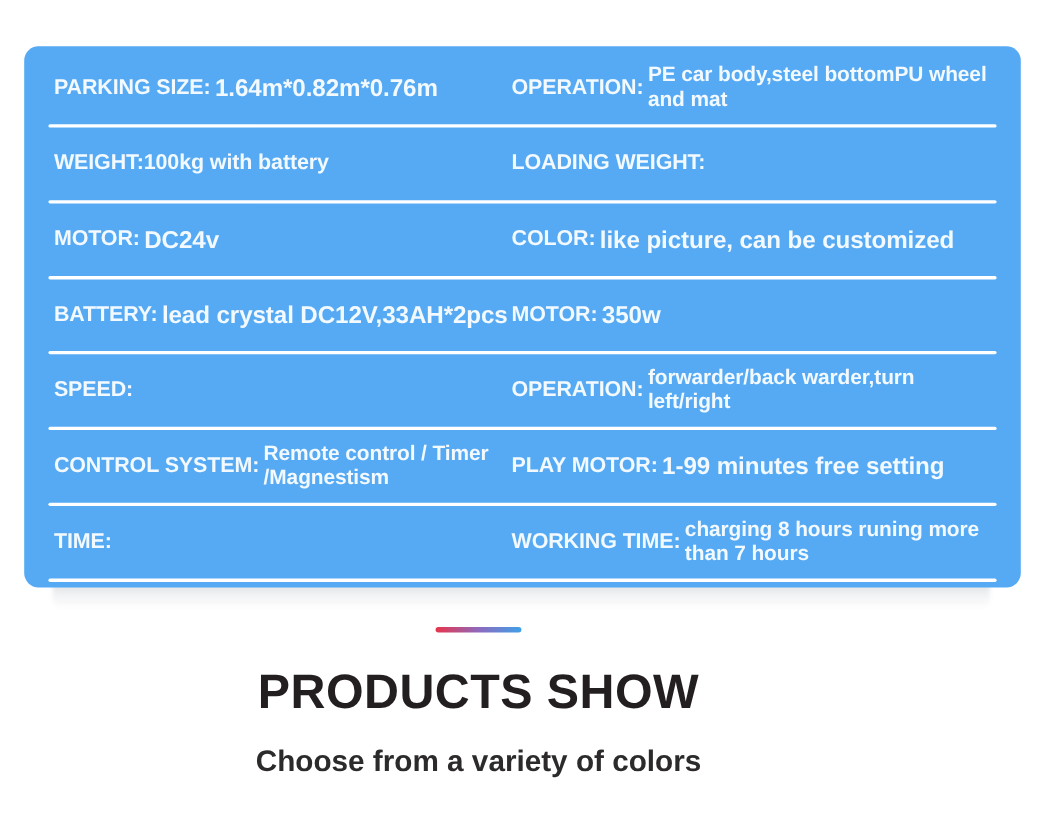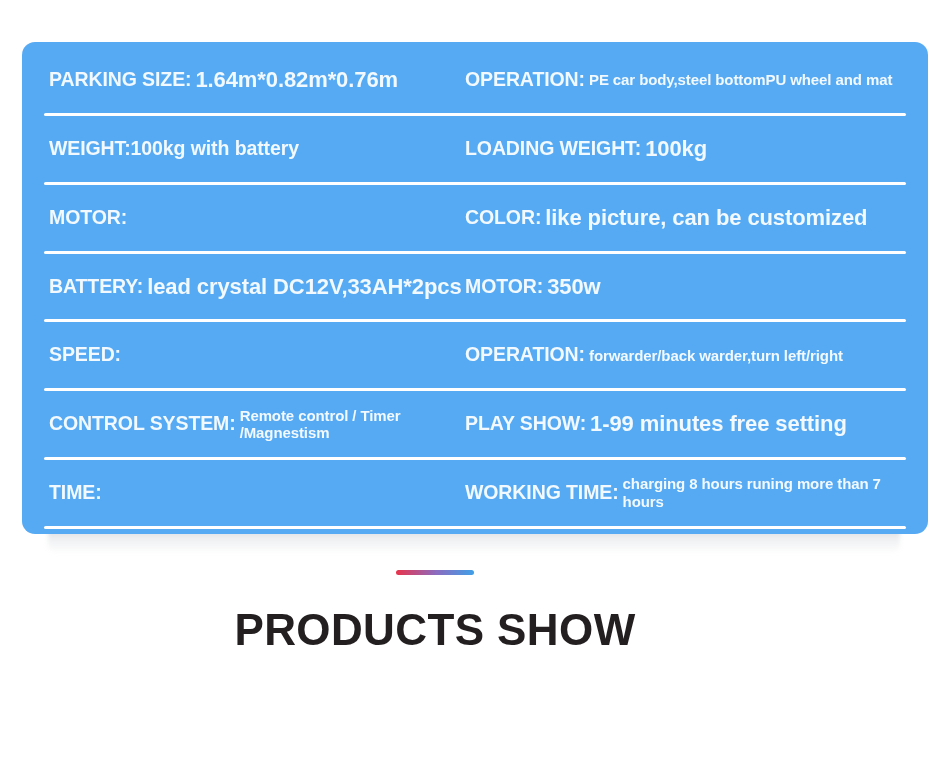--- a/index.html
+++ b/index.html
@@ -98,21 +98,21 @@
   .cell-value {
     color: #f2f9ff;
     font-size: 22px;
     line-height: 1.18;
     padding-left: 4px;
     flex: 1 1 auto;
     min-width: 0;
     letter-spacing: -0.1px;
   }
   .cell-value.small {
-    font-size: 15px;
+    font-size: 19px;
   }
 
   
   .show-block {
     position: absolute;
     left: 0;
     top: 556px;
     width: 870px;
     text-align: center;
   }
@@ -163,28 +163,28 @@
         <div class="row-sep"></div>
       </div>
 
       <div class="spec-row">
         <div class="cell left">
           <span class="cell-label">WEIGHT:100kg with battery</span>
           <span class="cell-value"></span>
         </div>
         <div class="cell right">
           <span class="cell-label">LOADING WEIGHT:</span>
-          <span class="cell-value">100kg</span>
         </div>
         <div class="row-sep"></div>
       </div>
 
       <div class="spec-row">
         <div class="cell left">
           <span class="cell-label">MOTOR:</span>
+          <span class="cell-value">DC24v</span>
         </div>
         <div class="cell right">
           <span class="cell-label">COLOR:</span>
           <span class="cell-value">like picture, can be customized</span>
         </div>
         <div class="row-sep"></div>
       </div>
 
       <div class="spec-row">
         <div class="cell left">
@@ -208,21 +208,21 @@
         </div>
         <div class="row-sep"></div>
       </div>
 
       <div class="spec-row">
         <div class="cell left">
           <span class="cell-label">CONTROL SYSTEM:</span>
           <span class="cell-value small">Remote control / Timer /Magnestism</span>
         </div>
         <div class="cell right">
-          <span class="cell-label">PLAY SHOW:</span>
+          <span class="cell-label">PLAY MOTOR:</span>
           <span class="cell-value">1-99 minutes free setting</span>
         </div>
         <div class="row-sep"></div>
       </div>
 
       <div class="spec-row">
         <div class="cell left">
           <span class="cell-label">TIME:</span>
         </div>
         <div class="cell right">
@@ -231,15 +231,16 @@
         </div>
         <div class="row-sep"></div>
       </div>
 
     </div>
   </div>
 
   <div class="show-block">
     <div class="gradient-rule"></div>
     <div class="show-title">PRODUCTS SHOW</div>
+    <div class="show-subtitle">Choose from a variety of colors</div>
   </div>
 
 </div>
 
 </body></html>

